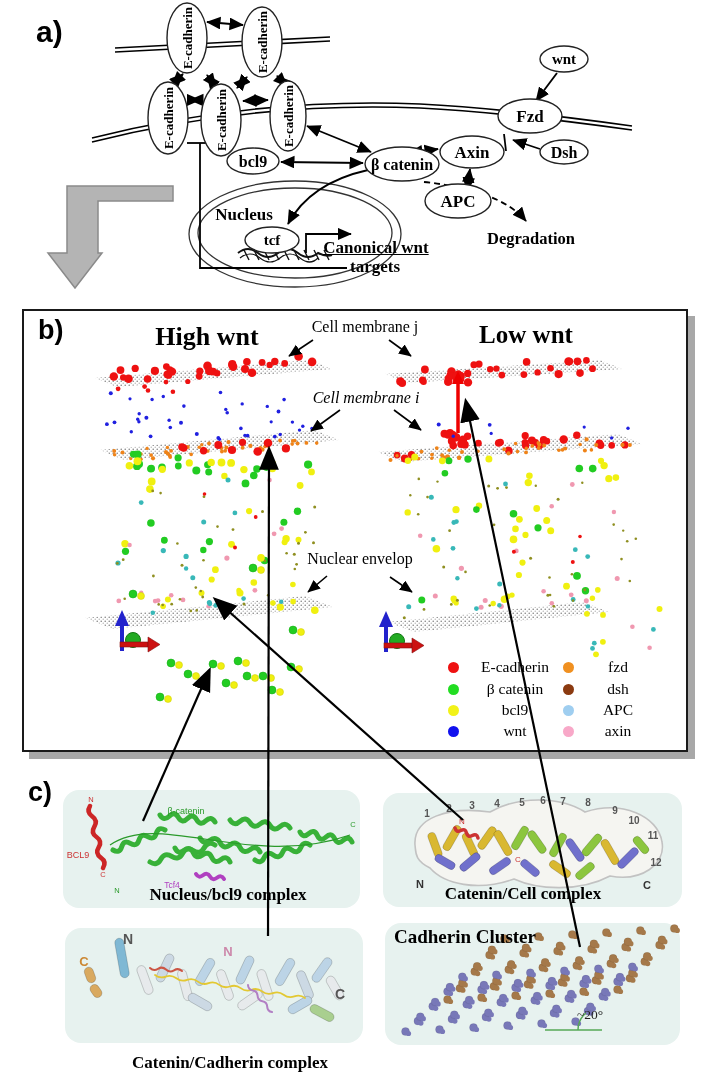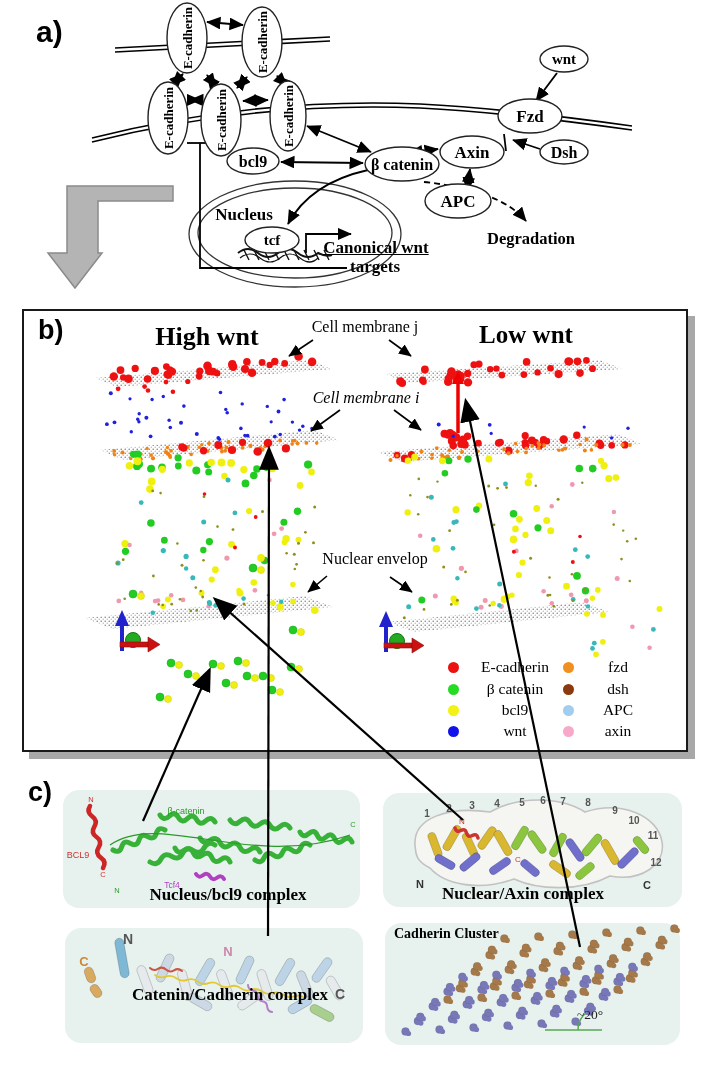--- a/index.html
+++ b/index.html
@@ -968,39 +968,39 @@
 
   <div class="lbl serif b ctr" style="left:244px;top:206px;font-size:17px;">Nucleus</div>
   <div class="lbl serif b ctr" style="left:376px;top:239px;font-size:17px;text-decoration:underline;">Canonical wnt</div>
   <div class="lbl serif b ctr" style="left:375px;top:258px;font-size:17px;font-family:Liberation Serif, serif;">targets</div>
   <div class="lbl serif b ctr" style="left:531px;top:230px;font-size:16.5px;">Degradation</div>
 
   <div class="lbl serif b ctr" style="left:207px;top:323px;font-size:26px;">High wnt</div>
   <div class="lbl serif b ctr" style="left:506px;top:322px;font-size:25px;margin-left:20px;">Low wnt</div>
   <div class="lbl serif ctr" style="left:365px;top:319px;font-size:16px;">Cell membrane j</div>
   <div class="lbl serif ctr" style="left:366px;top:390px;font-size:16px;font-style:italic;">Cell membrane i</div>
-  <div class="lbl serif ctr" style="left:360px;top:551px;font-size:16px;margin-left:15px;">Nuclear envelop</div>
+  <div class="lbl serif ctr" style="left:360px;top:551px;font-size:16px;">Nuclear envelop</div>
   <div id="legend-layer">
       <span class="leg-dot" style="left: 448px; top: 662px; background: rgb(238, 17, 17);"></span>
       <span class="leg-txt" style="left: 515px; top: 658px;">E-cadherin</span>
       <span class="leg-dot" style="left: 448px; top: 684px; background: rgb(34, 221, 34);"></span>
       <span class="leg-txt" style="left: 515px; top: 680px;">β catenin</span>
       <span class="leg-dot" style="left: 448px; top: 705px; background: rgb(242, 242, 24);"></span>
       <span class="leg-txt" style="left: 515px; top: 701px;">bcl9</span>
       <span class="leg-dot" style="left: 448px; top: 726px; background: rgb(17, 17, 238);"></span>
       <span class="leg-txt" style="left: 515px; top: 722px;">wnt</span>
       <span class="leg-dot" style="left: 563px; top: 662px; background: rgb(240, 144, 32);"></span>
       <span class="leg-txt" style="left: 618px; top: 658px;">fzd</span>
       <span class="leg-dot" style="left: 563px; top: 684px; background: rgb(139, 58, 16);"></span>
       <span class="leg-txt" style="left: 618px; top: 680px;">dsh</span>
       <span class="leg-dot" style="left: 563px; top: 705px; background: rgb(159, 206, 240);"></span>
       <span class="leg-txt" style="left: 618px; top: 701px;">APC</span>
       <span class="leg-dot" style="left: 563px; top: 726px; background: rgb(248, 168, 200);"></span>
       <span class="leg-txt" style="left: 618px; top: 722px;">axin</span>
     </div>
 
   <div class="lbl serif b ctr" style="left:228px;top:886px;font-size:17px;">Nucleus/bcl9 complex</div>
-  <div class="lbl serif b ctr" style="left:523px;top:885px;font-size:17px;">Nuclear/Axin complex</div>
-  <div class="lbl serif b ctr" style="left:230px;top:986px;font-size:17px;">Catenin/Cadherin complex</div>
-  <div class="lbl serif b" style="left:394px;top:927px;font-size:14px;">Cadherin Cluster</div>
+  <div class="lbl serif b ctr" style="left:523px;top:885px;font-size:17px;">Catenin/Cell complex</div>
+  <div class="lbl serif b ctr" style="left:230px;top:1054px;font-size:17px;">Catenin/Cadherin complex</div>
+  <div class="lbl serif b" style="left:394px;top:927px;font-size:19px;">Cadherin Cluster</div>
   <div class="lbl serif" style="left:577px;top:1008px;font-size:13.5px;color:#222;">~20°</div>
 
 </div>
 
 </body></html>

